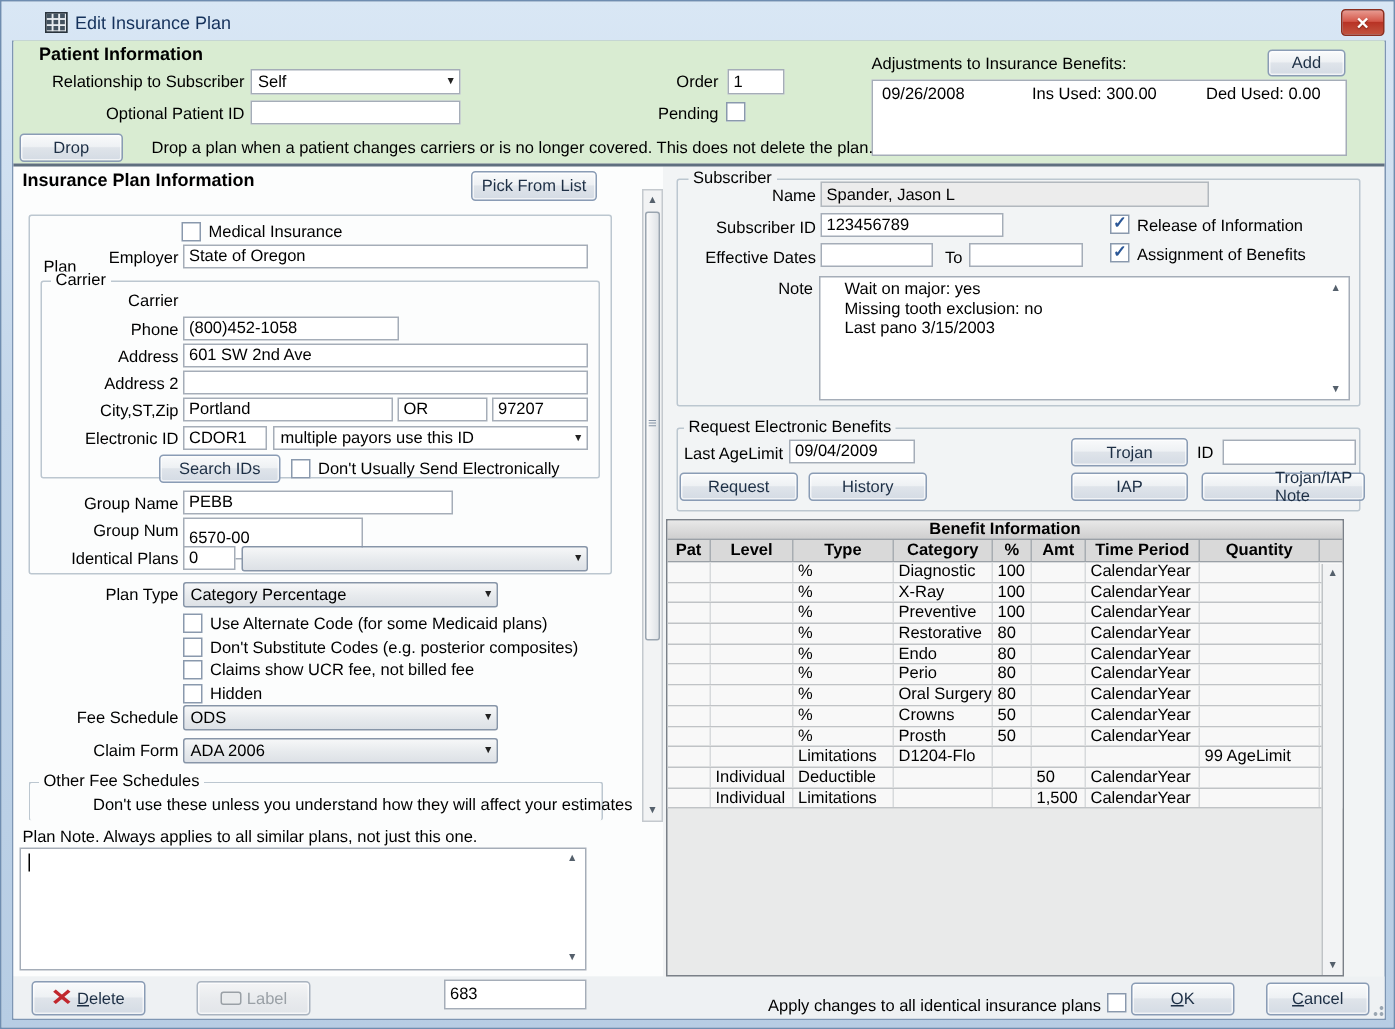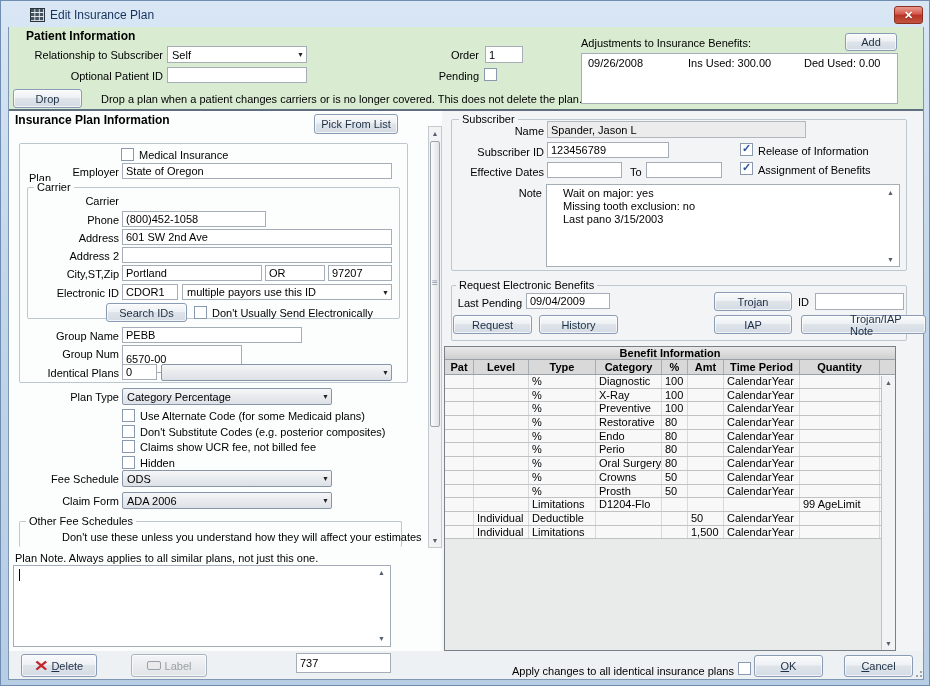--- a/index.html
+++ b/index.html
@@ -235,21 +235,21 @@
   <span class="mini-arrow" style="left:377px; top:634px;">▼</span>
 
   <div class="btn btn-ul" style="left:20px; top:653px; width:76px; height:23px;">
     <span class="delete-x">✕</span>
     <span class="cap">Delete</span>
   </div>
   <div class="btn disabled" style="left:130px; top:653px; width:76px; height:23px;">
     <span class="label-icon"></span>
     <span>Label</span>
   </div>
-  <div class="tf" style="left:295px; top:652px; width:95px; height:20px;">737</div>
+  <div class="tf" style="left:295px; top:652px; width:95px; height:20px;">683</div>
 
   <div class="gb" style="left:450px; top:118px; width:456px; height:152px;"></div>
   <div class="gb-label bg-gray" style="left:458px; top:112px;">Subscriber</div>
 
   <div class="lbl lblr" style="left:463px; top:124px; width:80px;">Name</div>
   <div class="tf ro" style="left:546px; top:120px; width:259px; height:17px;">Spander, Jason L</div>
 
   <div class="lbl lblr" style="left:463px; top:145px; width:80px;">Subscriber ID</div>
   <div class="tf" style="left:546px; top:141px; width:122px; height:16px;">123456789</div>
   <div class="cb checked" style="left:739px; top:142px;"></div>
@@ -265,37 +265,37 @@
   <div class="lbl lblr" style="left:501px; top:186px; width:40px;">Note</div>
   <div class="note-box" style="left:545px; top:183px; width:354px; height:83px;">Wait on major: yes
 Missing tooth exclusion: no
 Last pano 3/15/2003</div>
   <span class="mini-arrow" style="left:886px; top:188px;">▲</span>
   <span class="mini-arrow" style="left:886px; top:255px;">▼</span>
 
   <div class="gb" style="left:450px; top:284px; width:456px; height:56px;"></div>
   <div class="gb-label bg-gray" style="left:455px; top:278px;">Request Electronic Benefits</div>
 
-  <div class="lbl lblr" style="left:451px; top:296px; width:70px;">Last Pending</div>
+  <div class="lbl lblr" style="left:451px; top:296px; width:70px;">Last AgeLimit</div>
   <div class="tf" style="left:525px; top:292px; width:84px; height:16px;">09/04/2009</div>
   <div class="btn" style="left:713px; top:291px; width:78px; height:19px;">
       <span>Trojan</span>
     </div>
   <div class="lbl" style="left:797px; top:295px;">ID</div>
   <div class="tf" style="left:814px; top:292px; width:89px; height:17px;"></div>
   <div class="btn" style="left:452px; top:314px; width:79px; height:19px;">
       <span>Request</span>
     </div>
   <div class="btn" style="left:538px; top:314px; width:79px; height:19px;">
       <span>History</span>
     </div>
   <div class="btn" style="left:713px; top:314px; width:78px; height:19px;">
       <span>IAP</span>
     </div>
-  <div class="btn" style="left:800px; top:314px; width:125px; height:19px;padding-left:48px;">
+  <div class="btn" style="left:800px; top:314px; width:109px; height:19px;padding-left:48px;">
       <span>Trojan/IAP Note</span>
     </div>
 
   <div id="benefit-table">
     <div id="bt-title">Benefit Information</div>
     <div id="bt-header">
         <div class="bt-hcell" style="width: 29px;">Pat</div>
         <div class="bt-hcell" style="width: 55px;">Level</div>
         <div class="bt-hcell" style="width: 67px;">Type</div>
         <div class="bt-hcell" style="width: 66px;">Category</div>

